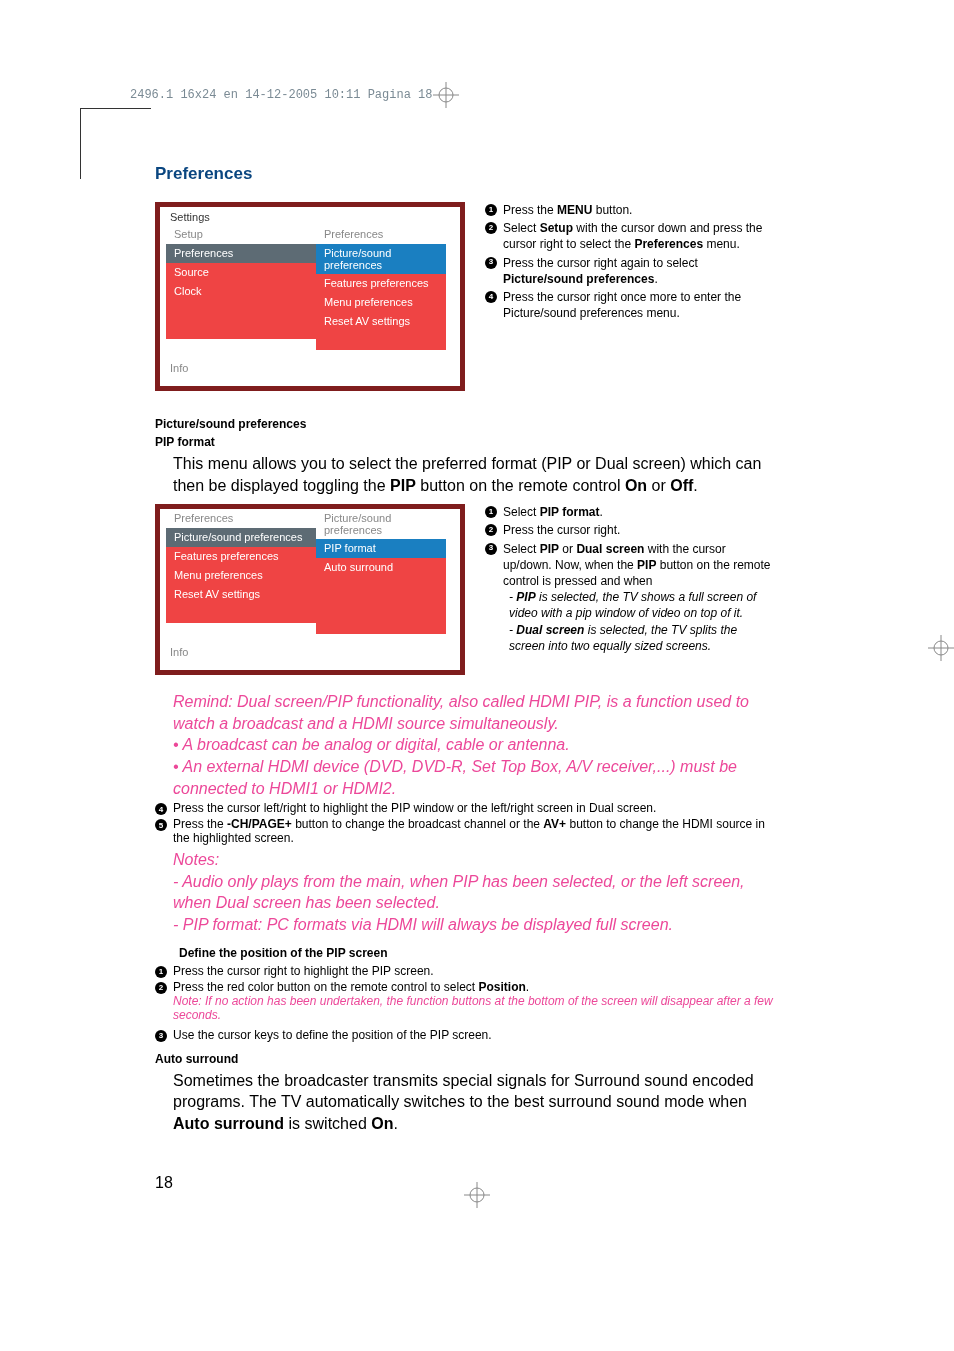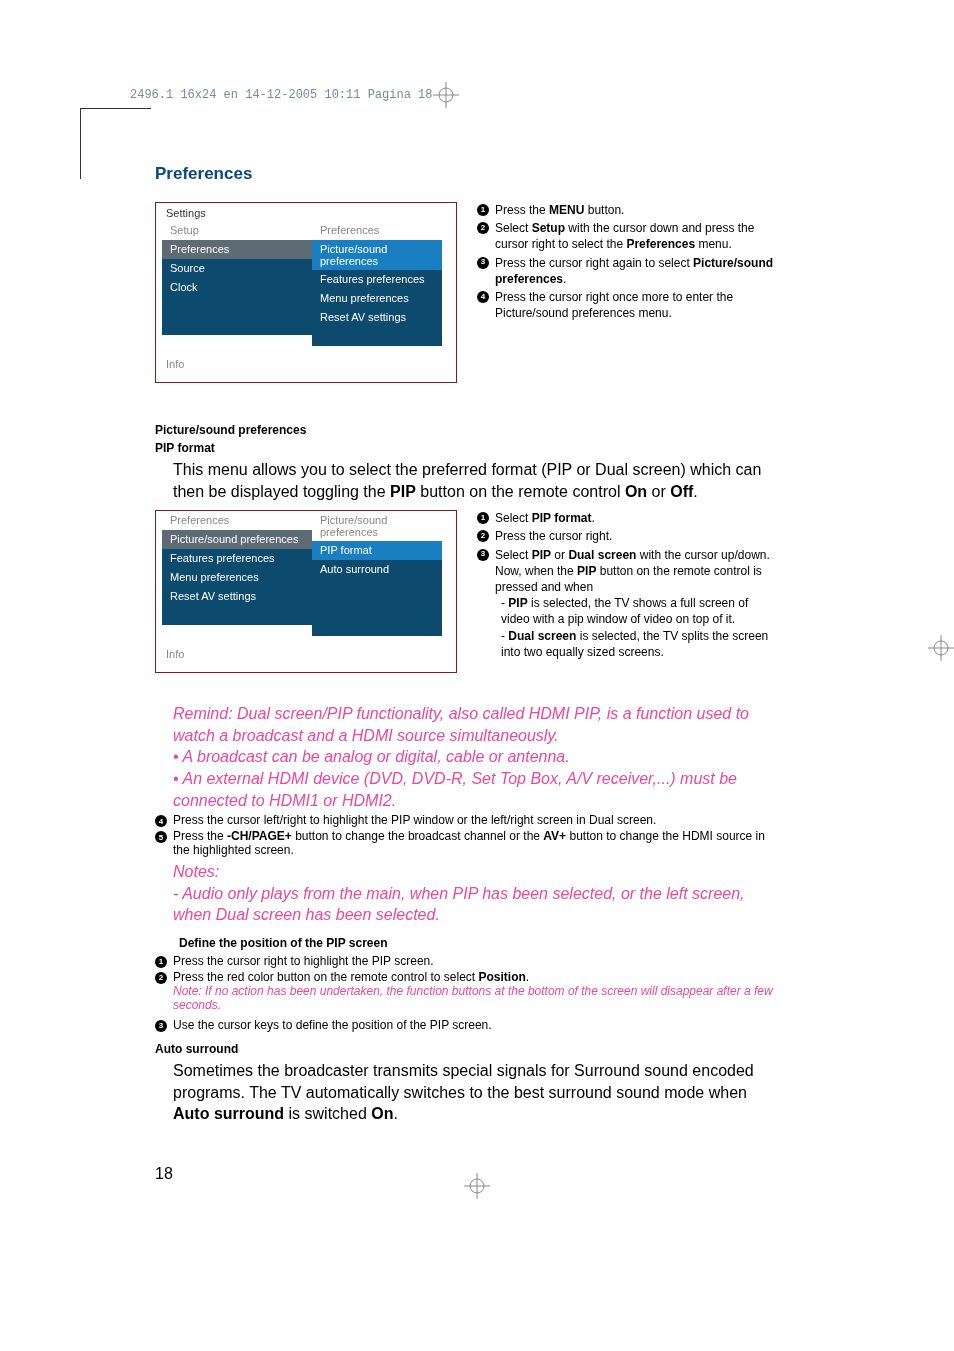--- a/index.html
+++ b/index.html
@@ -57,22 +57,22 @@
     margin: 115px 100px 0 75px;
   }
   h2.title {
     color: #0a4680;
     font-size: 17px;
     font-weight: bold;
     margin: 0 0 18px 0;
   }
   .row { display: flex; gap: 20px; align-items: flex-start; }
   .menu-box {
-    border: 1px solid #7f1d1d;
-    margin-bottom: 20px;
+    border: 5px solid #7f1d1d;
+    margin-bottom: 6px;
     width: 300px;
     font-size: 11px;
   }
   .menu-title {
     padding: 4px 10px 2px 10px;
     font-weight: normal;
     color: #333;
   }
   .menu-inner {
     padding: 0 6px 6px 6px;
@@ -87,21 +87,21 @@
   .menu-col.col-b { width: 130px; }
   .menu-cell {
     padding: 3px 8px;
     color: #888;
     min-height: 13px;
   }
   .menu-cell.label-header {
     color: #888;
   }
   .menu-cell.dark {
-    background: #0c4a6e;
+    background: #ef4444;
     color: #fff;
   }
   .menu-cell.darker {
     background: #5d6b74;
     color: #fff;
   }
   .menu-cell.sel {
     background: #1a7fc1;
     color: #fff;
   }
@@ -129,20 +129,21 @@
     color: #fff;
     font-size: 8px;
     align-items: center;
     justify-content: center;
     flex-shrink: 0;
     margin-top: 2px;
     font-weight: bold;
   }
   .sub {
     padding-left: 6px;
+    font-style: italic;
   }
   .section-h {
     font-weight: bold;
     font-size: 12px;
     margin: 20px 0 4px 0;
   }
   .body-text {
     font-size: 16px;
     line-height: 1.35;
     margin-left: 18px;
@@ -288,20 +289,21 @@
         <span class="num">4</span>
       <div>Press the cursor left/right to highlight the PIP window or the left/right screen in Dual screen.</div>
       </div>
     <div class="step" style="font-size:12px;">
         <span class="num">5</span>
       <div><span>Press the </span><b>-CH/PAGE+</b><span> button to change the broadcast channel or the </span><b>AV+</b><span> button to change the HDMI source in the highlighted screen.</span></div>
       </div>
 
     <div class="body-text italic" style="margin-top:4px;font-style:italic;">Notes:</div>
     <div class="body-text italic">- Audio only plays from the main, when PIP has been selected, or the left screen, when Dual screen has been selected.</div>
+    <div class="body-text italic">- PIP format: PC formats via HDMI will always be displayed full screen.</div>
 
     <div class="section-h" style="margin-top:10px;margin-left:24px;">Define the position of the PIP screen</div>
     <div class="step" style="font-size:12px;">
         <span class="num">1</span>
       <div>Press the cursor right to highlight the PIP screen.</div>
       </div>
     <div class="step" style="font-size:12px;">
         <span class="num">2</span>
       <div><span>Press the red color button on the remote control to select </span><b>Position</b><span>.</span>
       <div class="italic">Note: If no action has been undertaken, the function buttons at the bottom of the screen will disappear after a few seconds.</div></div>

